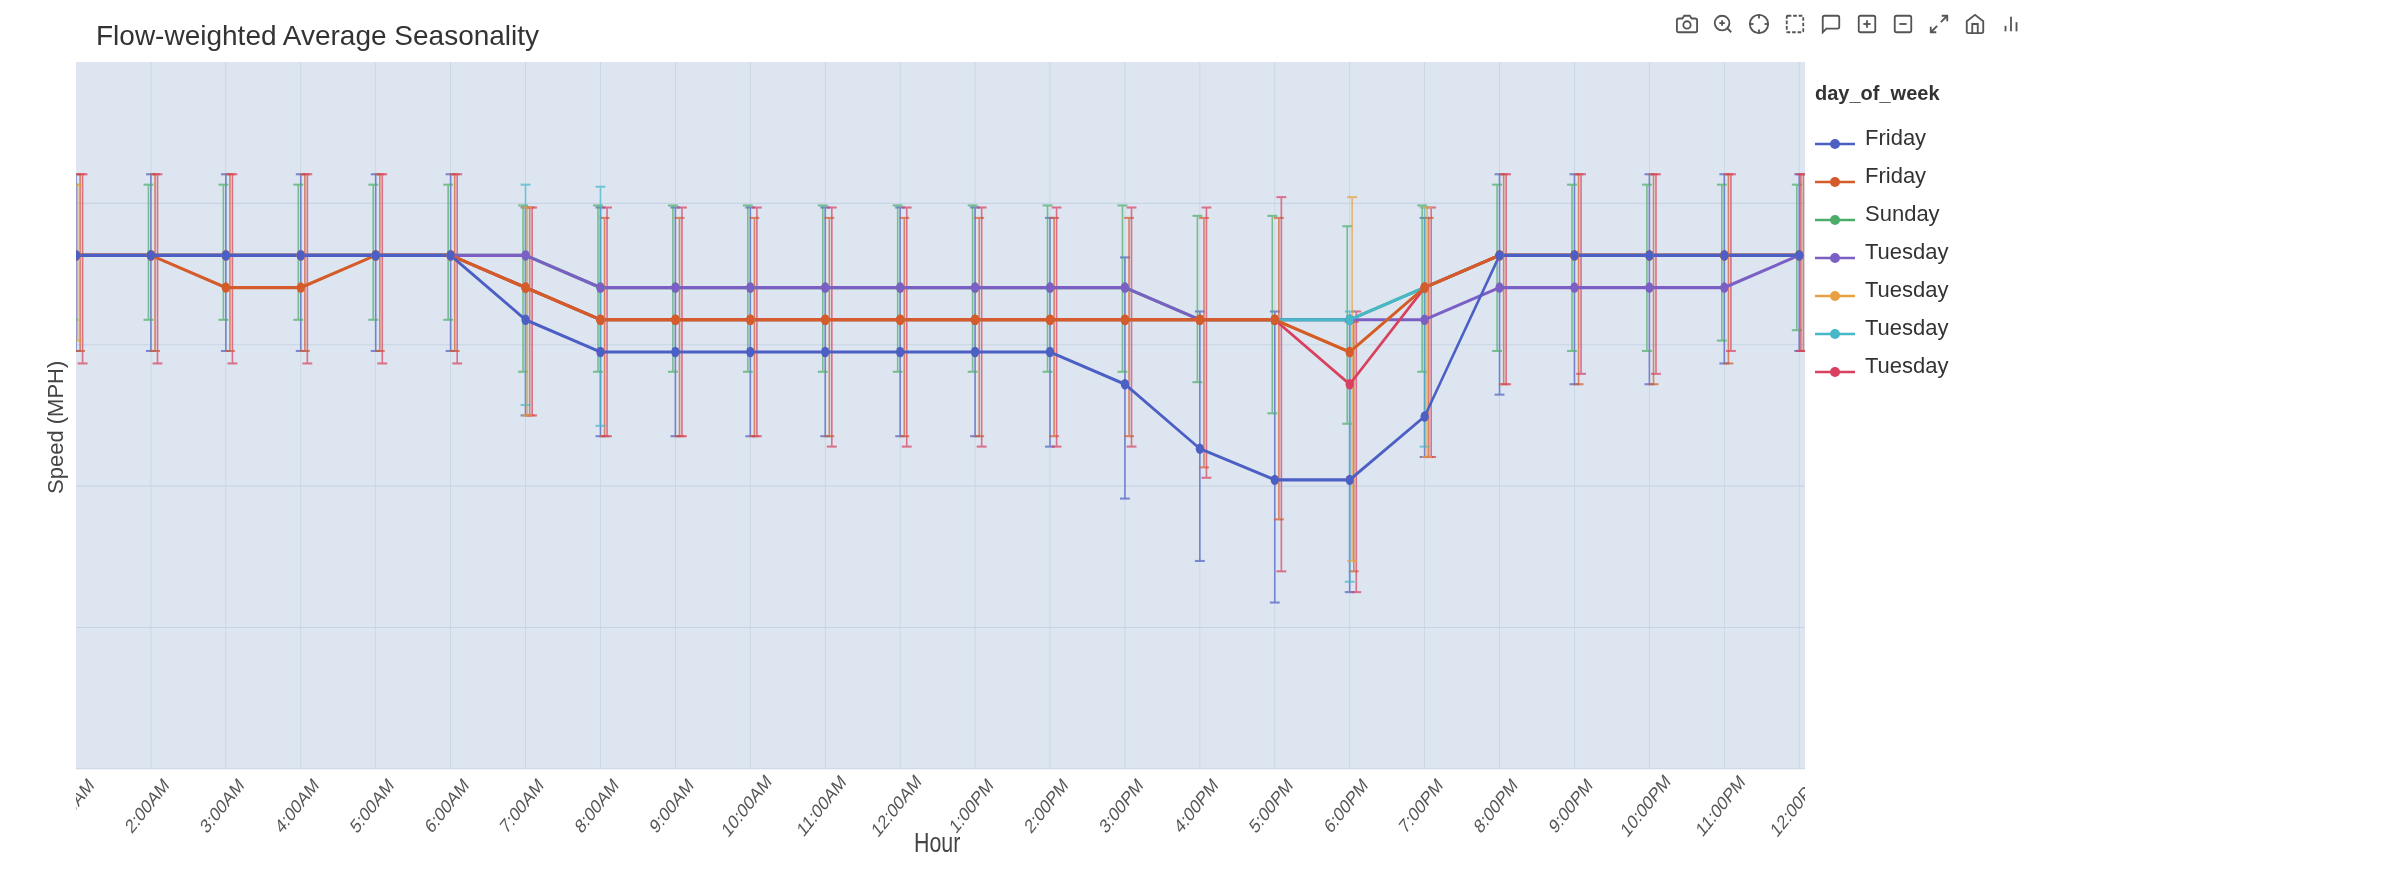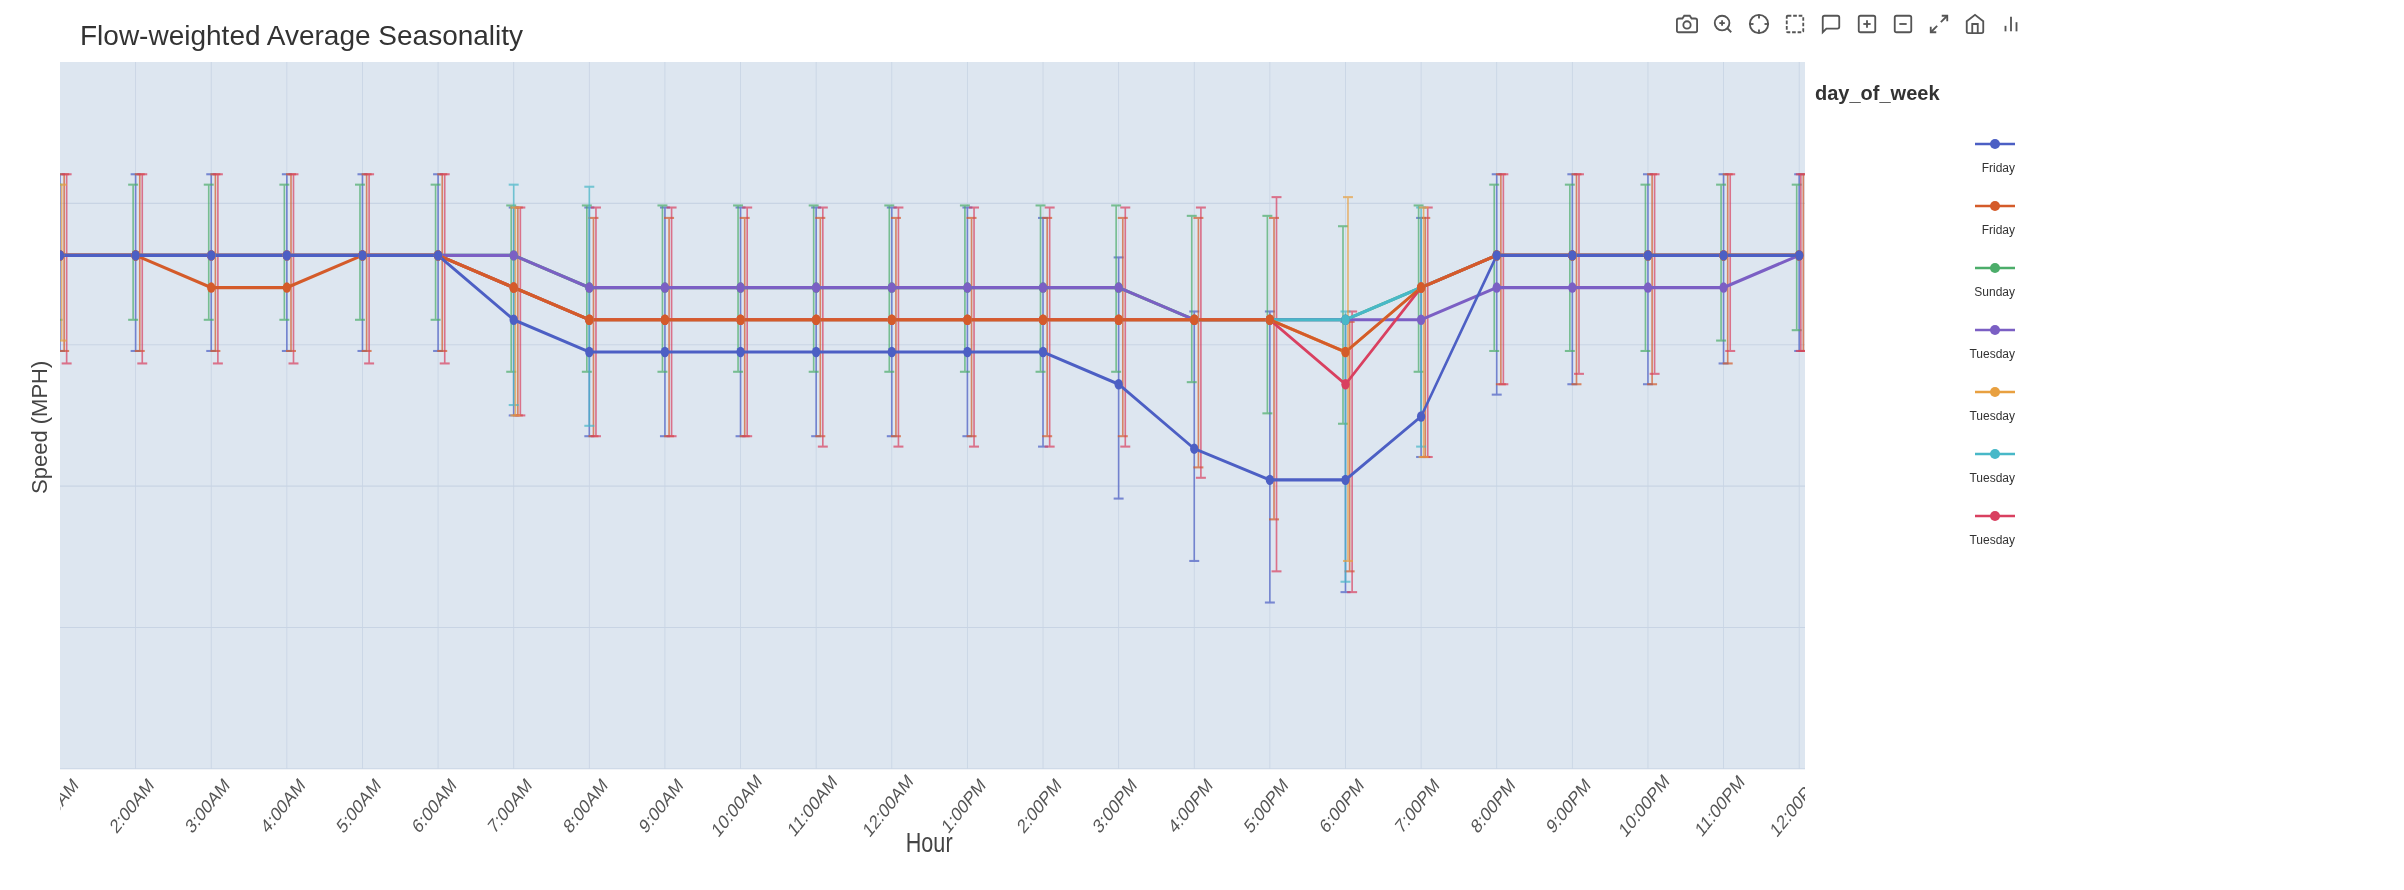--- a/index.html
+++ b/index.html
@@ -7,21 +7,21 @@
       background: #fff;
       font-family: Arial, sans-serif;
       width: 2404px;
       height: 890px;
       overflow: hidden;
     }
     .chart-container {
       position: relative;
       width: 2045px;
       height: 890px;
-      padding: 20px 20px 20px 20px;
+      padding: 20px 20px 20px 36px;
     }
     .chart-title {
       font-size: 28px;
       color: #333;
       margin-bottom: 10px;
       margin-left: 60px;
     }
     .toolbar {
       position: absolute;
       top: 10px;
@@ -70,35 +70,34 @@
     }
     .svg-chart {
       width: 100%;
       height: 100%;
     }
     .legend {
       width: 220px;
       padding: 20px 10px;
       display: flex;
       flex-direction: column;
-      gap: 24px;
+      gap: 12px;
     }
     .legend-title {
       font-size: 20px;
       color: #333;
       margin-bottom: 8px;
       font-weight: bold;
     }
     .legend-item {
       display: flex;
       align-items: flex-end;
       gap: 10px;
-      font-size: 12px;
+      font-size: 22px;
       color: #333;
-      flex-direction: column;
     }
   </style>
 </head>
 <body>
 
 <div class="chart-container">
   <div class="chart-title">Flow-weighted Average Seasonality</div>
 
   <div class="toolbar">
     <div class="toolbar-icon">

